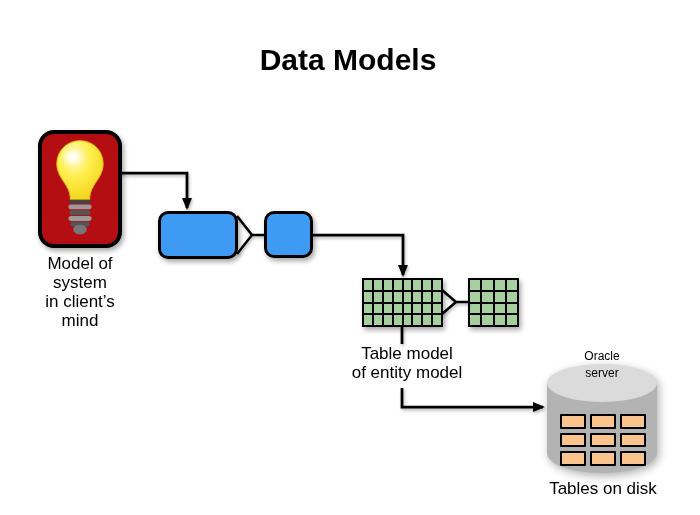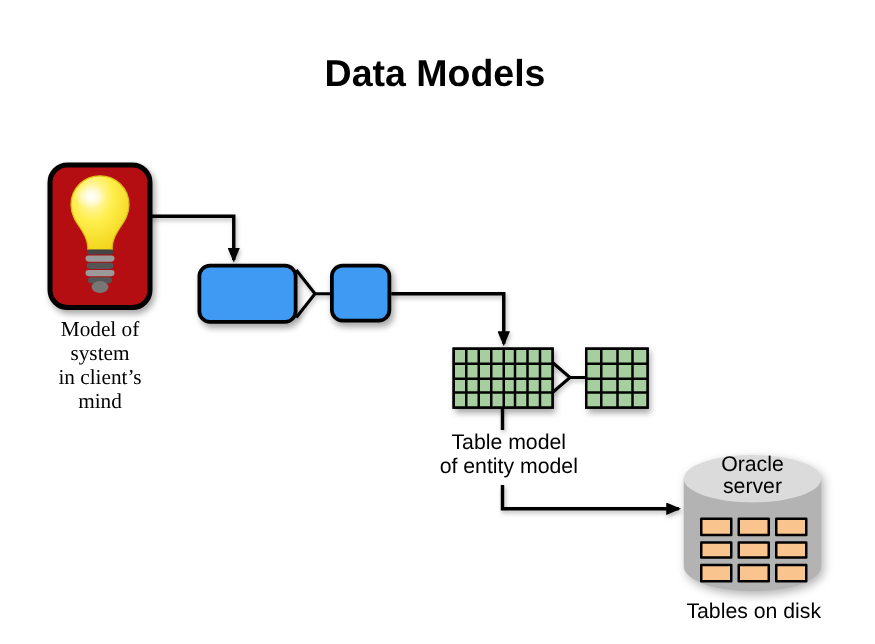--- a/index.html
+++ b/index.html
@@ -42,24 +42,24 @@
   .table-small{left:468px;top:278px;width:51px;height:49px;}
   
   .grid-orange{
     display:grid;gap:4px;box-sizing:border-box;background:transparent;
   }
   .grid-orange .cell{
     background:#fac48f;border:2px solid #000;border-radius:1px;box-sizing:border-box;
   }
   .disk-grid{left:560px;top:414px;width:86px;height:52px;}
   
-  .mind-label{left:5px;top:254px;width:150px;font-family:Liberation Serif, serif;}
+  .mind-label{left:5px;top:254px;width:150px;}
   .entity-label{left:133px;top:267px;width:200px;}
   .table-label{left:307px;top:344px;width:200px;background:#fff;}
-  .oracle-label{left:547px;top:363px;width:110px;font-size:17px;line-height:17px;}
+  .oracle-label{left:547px;top:348px;width:110px;font-size:12px;line-height:17px;}
   .disk-label{left:503px;top:479px;width:200px;}
   .svg-layer{left:0;top:0;width:700px;height:515px;pointer-events:none;}
   .arrows{filter:drop-shadow(1.5px 2px 1.5px rgba(0,0,0,.28));}
   .cyl{filter:drop-shadow(2px 3px 4px rgba(0,0,0,.3));}
 </style>
 </head>
 <body>
 
 <div class="stage">
 

